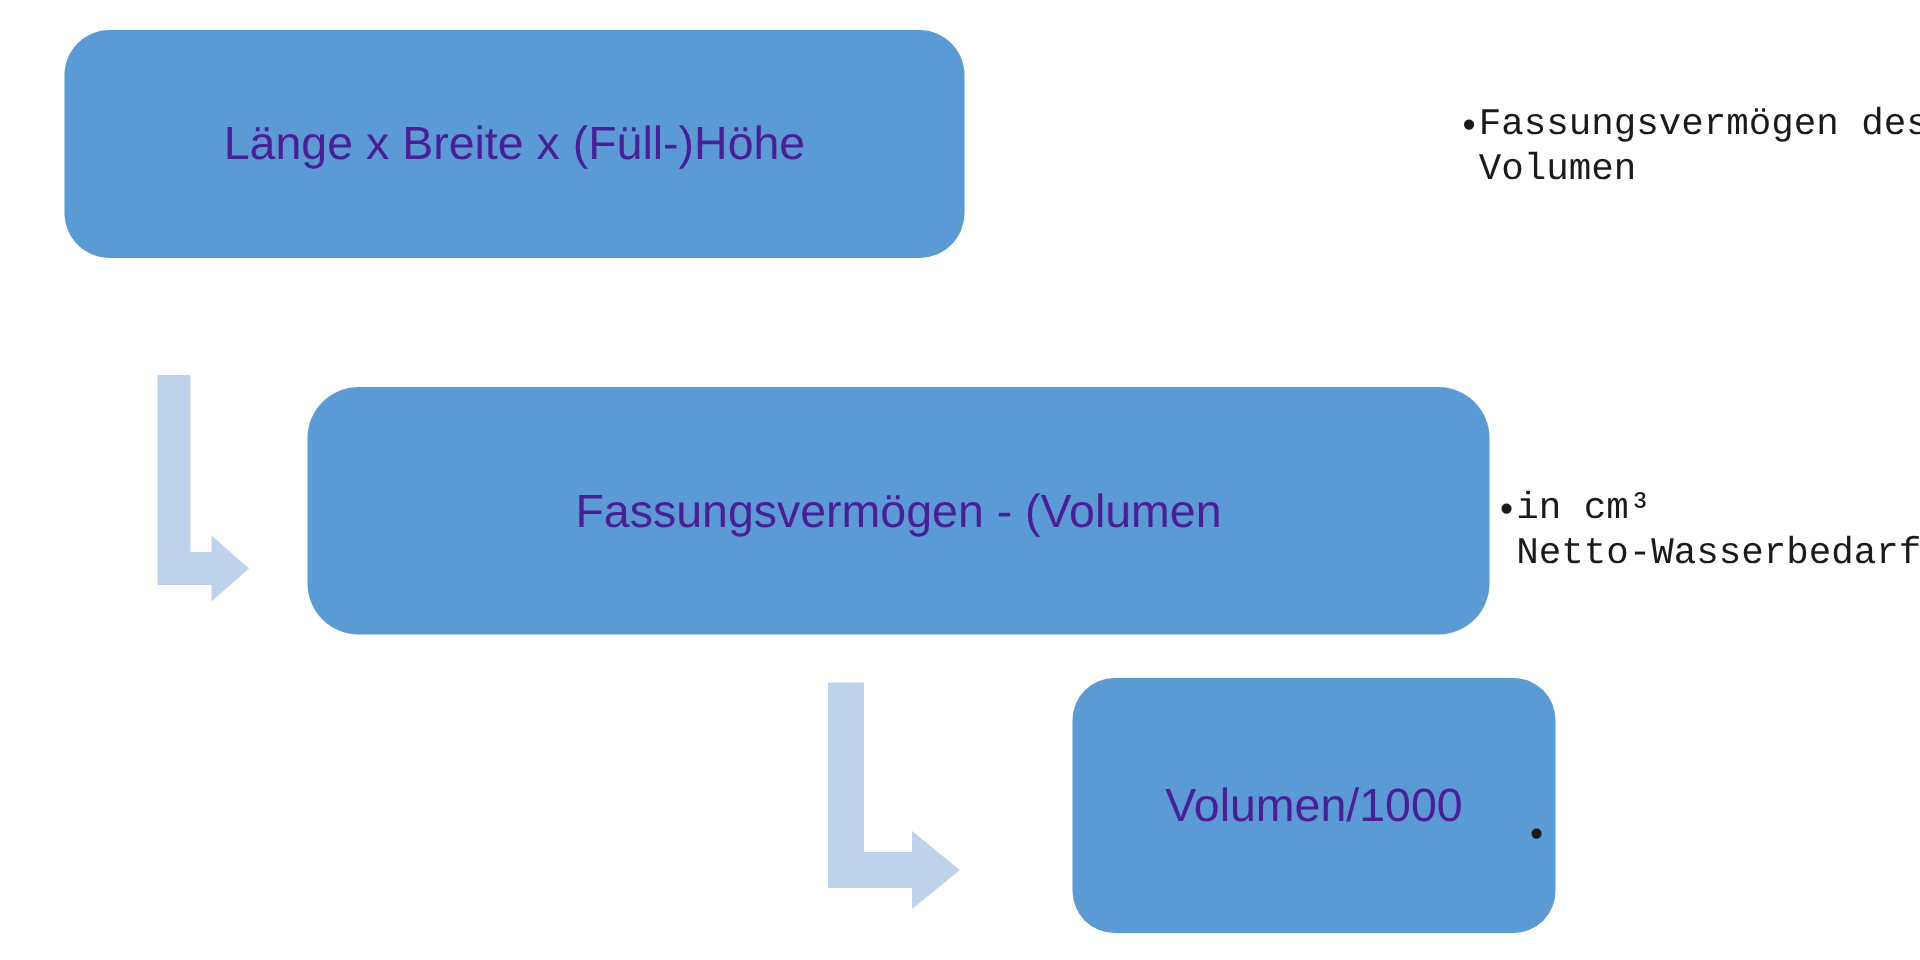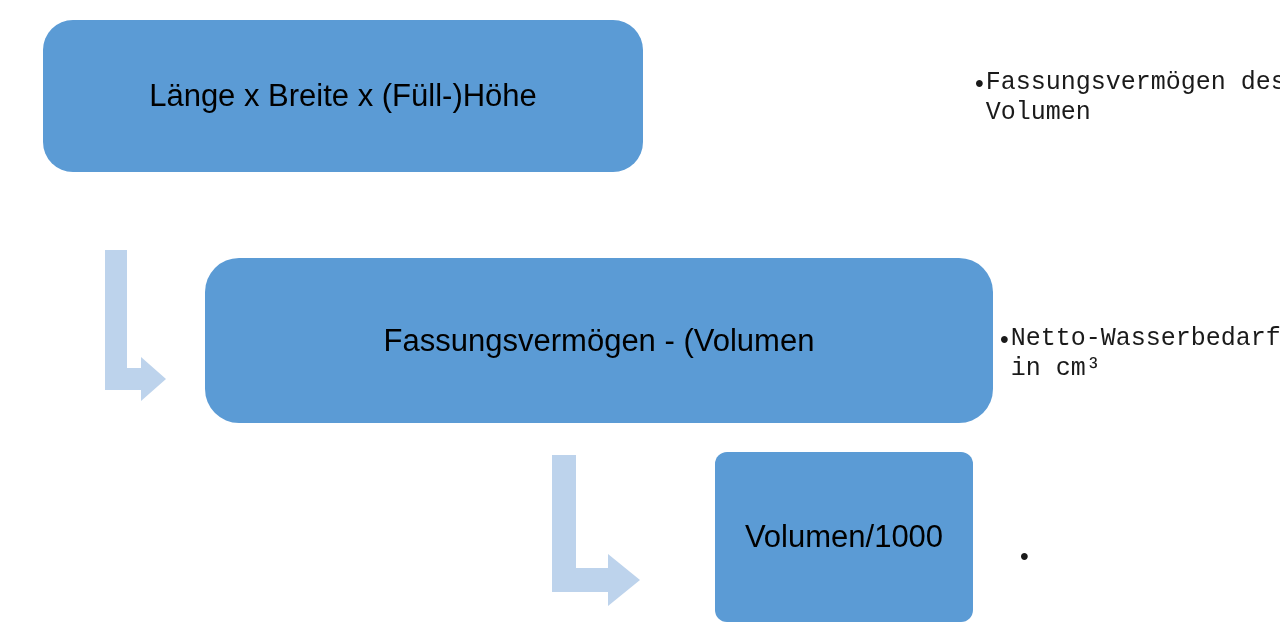--- a/index.html
+++ b/index.html
@@ -19,21 +19,21 @@
     position: absolute;
     left: 0;
     top: 0;
     width: 1280px;
     height: 640px;
     pointer-events: none;
   }
   .flow-box {
     position: absolute;
     background: #5b9bd5;
-    color: #000000;
+    color: #4c1d95;
     display: flex;
     flex-direction: column;
     align-items: center;
     justify-content: center;
     text-align: center;
     font-size: 31px;
     line-height: 42px;
   }
   .flow-box .box-line {
     white-space: nowrap;
@@ -48,23 +48,23 @@
   .box-2 {
     left: 205px;
     top: 258px;
     width: 788px;
     height: 165px;
     border-radius: 34px;
   }
   .box-3 {
     left: 715px;
     top: 452px;
-    width: 258px;
+    width: 322px;
     height: 170px;
-    border-radius: 12px;
+    border-radius: 28px;
   }
   .annotation {
     position: absolute;
     display: flex;
     align-items: flex-start;
     color: #1a1a1a;
     font-size: 25px;
     line-height: 30px;
   }
   .annotation .bullet {
@@ -105,22 +105,22 @@
     <span class="bullet">•</span>
     <div>
       <div class="ann-line">Fassungsvermögen des</div>
       <div class="ann-line">Volumen</div>
     </div>
   </div>
 
   <div class="annotation ann-2">
     <span class="bullet">•</span>
     <div>
+      <div class="ann-line">in cm³</div>
       <div class="ann-line">Netto-Wasserbedarf</div>
-      <div class="ann-line">in cm³</div>
     </div>
   </div>
 
   <div class="annotation ann-3">
     <span class="bullet">•</span>
     <div>
     </div>
   </div>
 
 </div>

